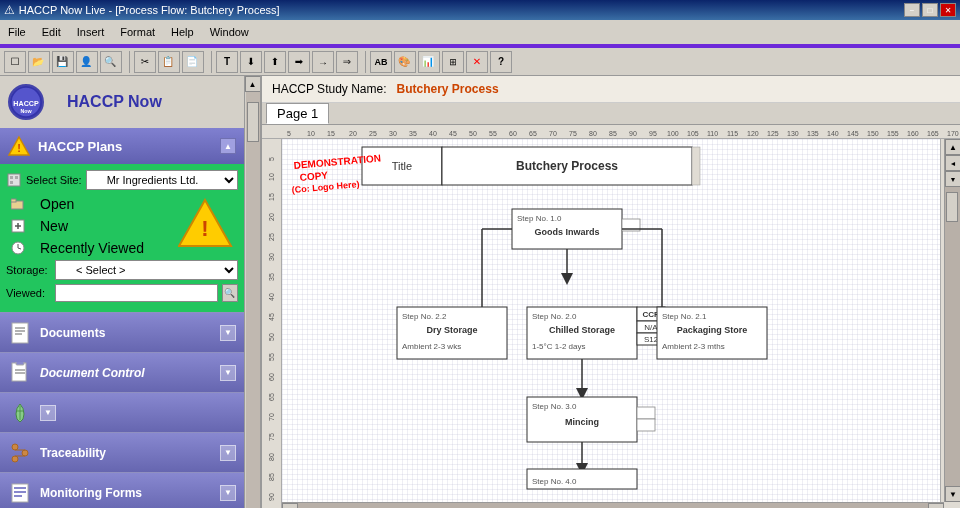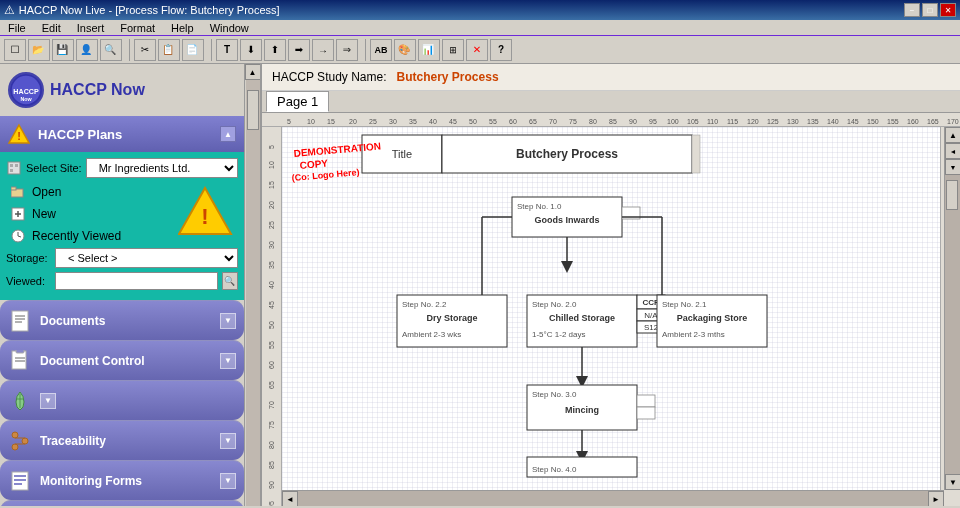--- a/index.html
+++ b/index.html
@@ -24,25 +24,25 @@
       border: 1px solid #888;
       font-size: 8px;
       display: flex; align-items: center; justify-content: center;
       cursor: pointer;
     }
     .title-btn.close { background: #c00; color: white; }
 
     
     .menu-bar {
       background: #d4d0c8;
-      height: 16px;
+      height: 28px;
       display: flex;
       align-items: center;
       padding: 0 4px;
-      border-bottom: 1px solid #6d28d9;
+      border-bottom: 4px solid #6d28d9;
       font-size: 11px;
       gap: 8px;
     }
     .menu-item { cursor: pointer; padding: 1px 4px; }
 
     
     .toolbar {
       background: #d4d0c8;
       height: 28px;
       display: flex;
@@ -133,41 +133,41 @@
       width: 16px; height: 16px;
       background: #a0a0e0;
       border: 1px solid #7070b0;
       display: flex; align-items: center; justify-content: center;
       font-size: 8px; color: white;
       margin-left: auto;
       cursor: pointer;
     }
 
     .plans-content {
-      background: #14b8a6;
+      background: #22c55e;
       padding: 6px;
     }
 
     .field-row {
       display: flex;
       align-items: center;
       margin-bottom: 4px;
       gap: 4px;
     }
     .field-label {
       font-size: 11px;
       min-width: 45px;
     }
     .field-select {
       flex: 1;
       height: 20px;
       font-size: 11px;
       border: 1px solid #888;
       background: white;
-      padding: 0 8px;
+      padding: 0 16px;
     }
     .field-input {
       flex: 1;
       height: 18px;
       border: 1px solid #888;
       background: white;
       font-size: 11px;
       padding: 0 2px;
     }
 
@@ -177,37 +177,37 @@
       margin-bottom: 2px;
       gap: 6px;
       padding: 2px 4px;
     }
     .small-icon {
       width: 16px; height: 16px;
       display: flex; align-items: center; justify-content: center;
       font-size: 10px;
     }
     .icon-label {
-      font-size: 12px;
+      font-size: 14px;
       cursor: pointer;
+      margin-left: 8px;
     }
 
     
     .nav-section {
       display: flex;
       align-items: center;
       height: 40px;
       padding: 13px 8px;
       gap: 8px;
       cursor: pointer;
       border-top: 1px solid #9090c0;
-      border-radius: 11px;
     }
     .nav-section.docs { background: linear-gradient(to bottom, #8888d0, #6666b0); color: white; }
-    .nav-section.docctrl { background: linear-gradient(to bottom, #8888d0, #6666b0); color: white; }
+    .nav-section.docctrl { background: linear-gradient(to bottom, #8888d0, #6666b0); color: white; font-style: italic; }
     .nav-section.prodspec { background: linear-gradient(to bottom, #8888d0, #6666b0); color: white; }
     .nav-section.trace { background: linear-gradient(to bottom, #8888d0, #6666b0); color: white; }
     .nav-section.monforms { background: linear-gradient(to bottom, #8888d0, #6666b0); color: white; }
     .nav-section.cleanplans { background: linear-gradient(to bottom, #8888d0, #6666b0); color: white; }
 
     .nav-icon {
       width: 24px; height: 24px;
       display: flex; align-items: center; justify-content: center;
     }
     .nav-label {
@@ -345,21 +345,21 @@
     }
     .hscroll-track {
       flex: 1;
       background: #b8b0a8;
     }
 
     .logo-area {
       display: flex;
       align-items: center;
       padding: 8px;
-      gap: 6px;
+      gap: 23px;
     }
     .logo-circle {
       width: 36px; height: 36px;
       border-radius: 50%;
       background: linear-gradient(135deg, #6666cc, #3333aa);
       display: flex; align-items: center; justify-content: center;
       color: white;
       font-size: 10px;
       font-weight: bold;
       border: 2px solid #4444aa;

